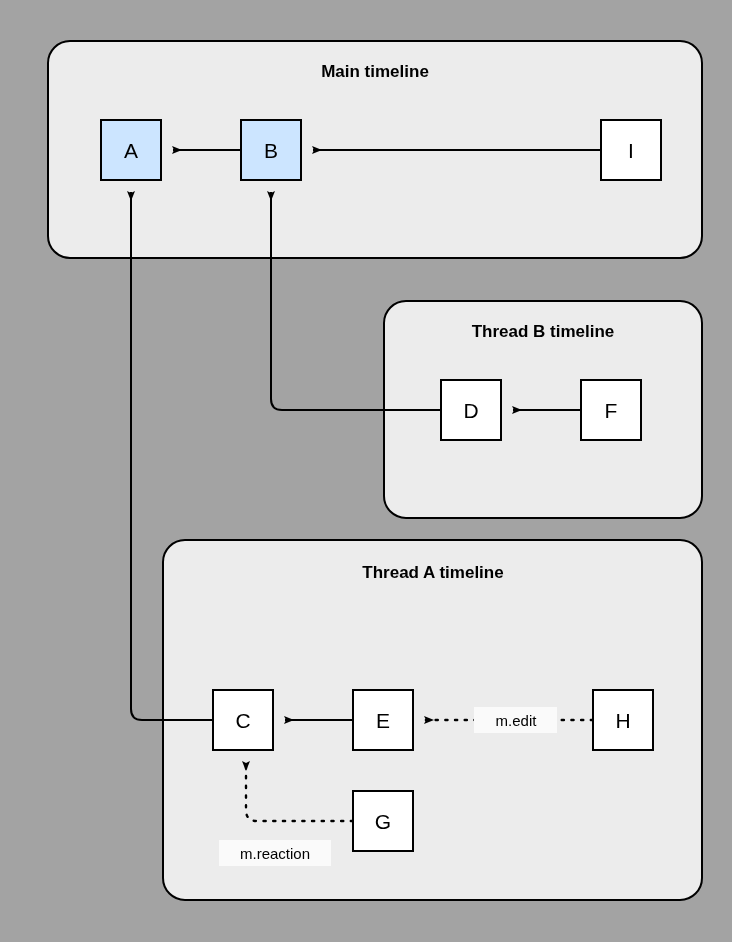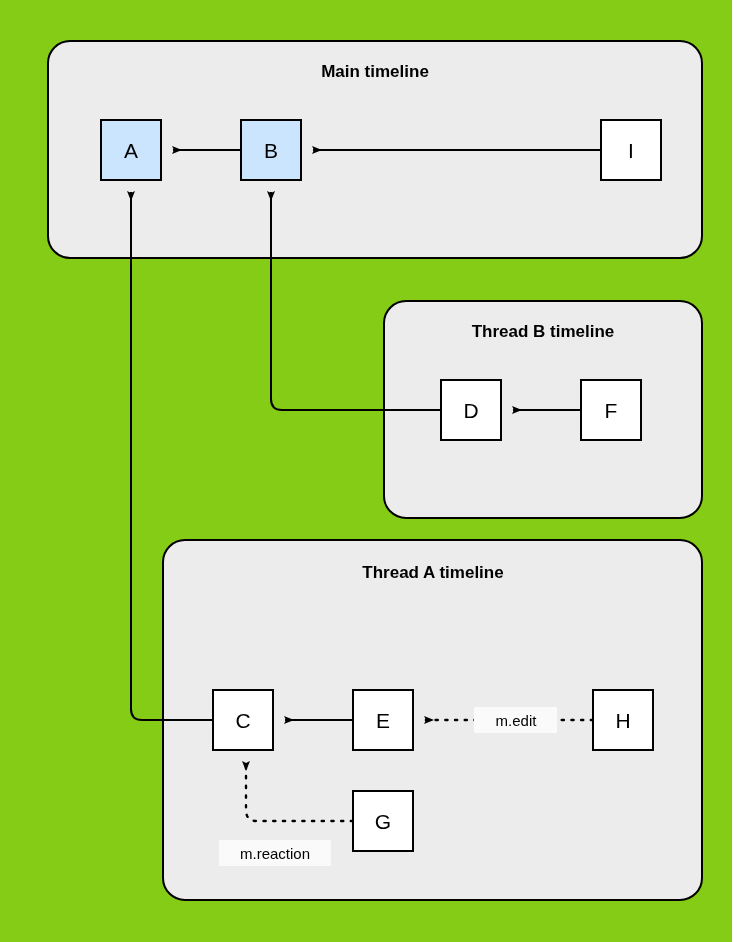--- a/index.html
+++ b/index.html
@@ -10,21 +10,21 @@
   body {
     width: 756px;
     height: 942px;
     font-family: "Liberation Sans", sans-serif;
     overflow: hidden;
   }
   #canvas {
     position: relative;
     width: 732px;
     height: 942px;
-    background: #84cc16;
+    background: #a3a3a3;
     text-decoration: underline;
   }
   svg#diagram {
     position: absolute;
     left: 0;
     top: 0;
     width: 756px;
     height: 942px;
   }
   .group-title {

